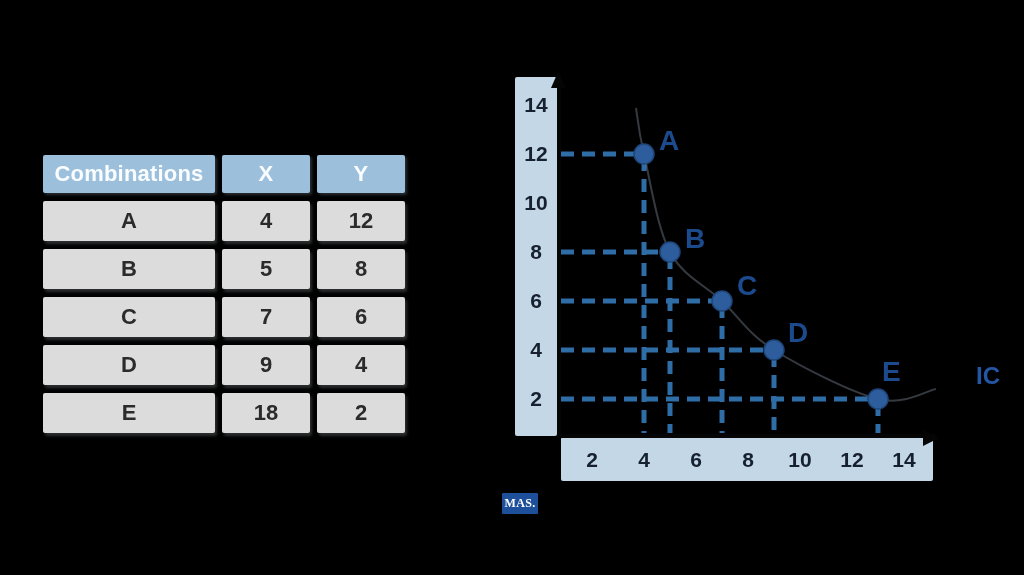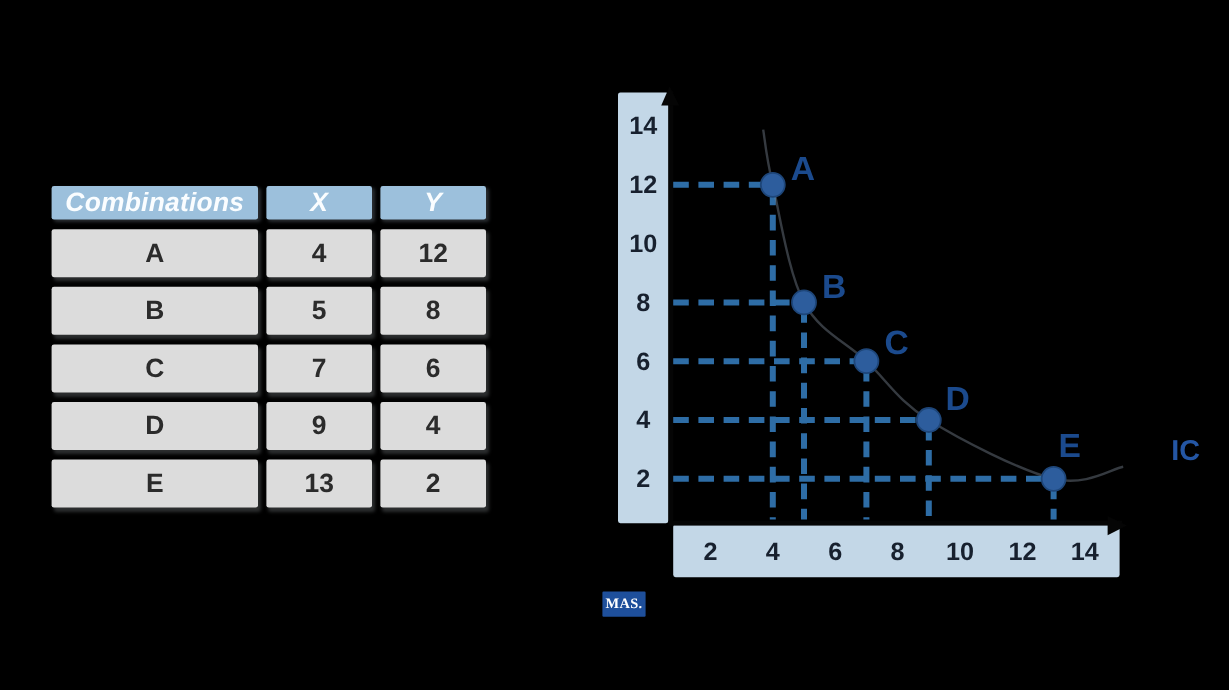--- a/index.html
+++ b/index.html
@@ -22,27 +22,26 @@
     gap: 8px 7px;
   }
   .cell {
     display: flex;
     align-items: center;
     justify-content: center;
     font-weight: 700;
     border-radius: 2px;
   }
   .th {
-    height: 28px;
+    height: 38px;
     background: var(--table-header-bg, #9cc0dc);
     color: var(--table-header-text, #fafdff);
     font-size: 22px;
     letter-spacing: 0.2px;
     box-shadow: 2px 2px 3px rgba(190, 210, 228, 0.22);
-    font-style: italic;
   }
   .td {
     height: 40px;
     background: var(--table-cell-bg, #dcdcdc);
     color: var(--table-cell-text, #2b2b2b);
     font-size: 22px;
     box-shadow: 2px 3px 3px rgba(220, 228, 235, 0.20);
   }
 
   
@@ -108,21 +107,21 @@
       <div class="cell td">B</div>
       <div class="cell td">5</div>
       <div class="cell td">8</div>
       <div class="cell td">C</div>
       <div class="cell td">7</div>
       <div class="cell td">6</div>
       <div class="cell td">D</div>
       <div class="cell td">9</div>
       <div class="cell td">4</div>
       <div class="cell td">E</div>
-      <div class="cell td">13</div>
+      <div class="cell td">18</div>
       <div class="cell td">2</div>
     </div>
 
   <div class="ybar"></div>
   <div class="xbar"></div>
 
   <svg id="plot" width="1024" height="575" viewBox="0 0 1024 575">
       <rect x="557" y="76" width="4" height="360" fill="#050505"></rect>
       <rect x="557" y="434" width="378" height="4" fill="#050505"></rect>
       <polygon points="551,88 558,72 566,88" fill="#050505"></polygon>

